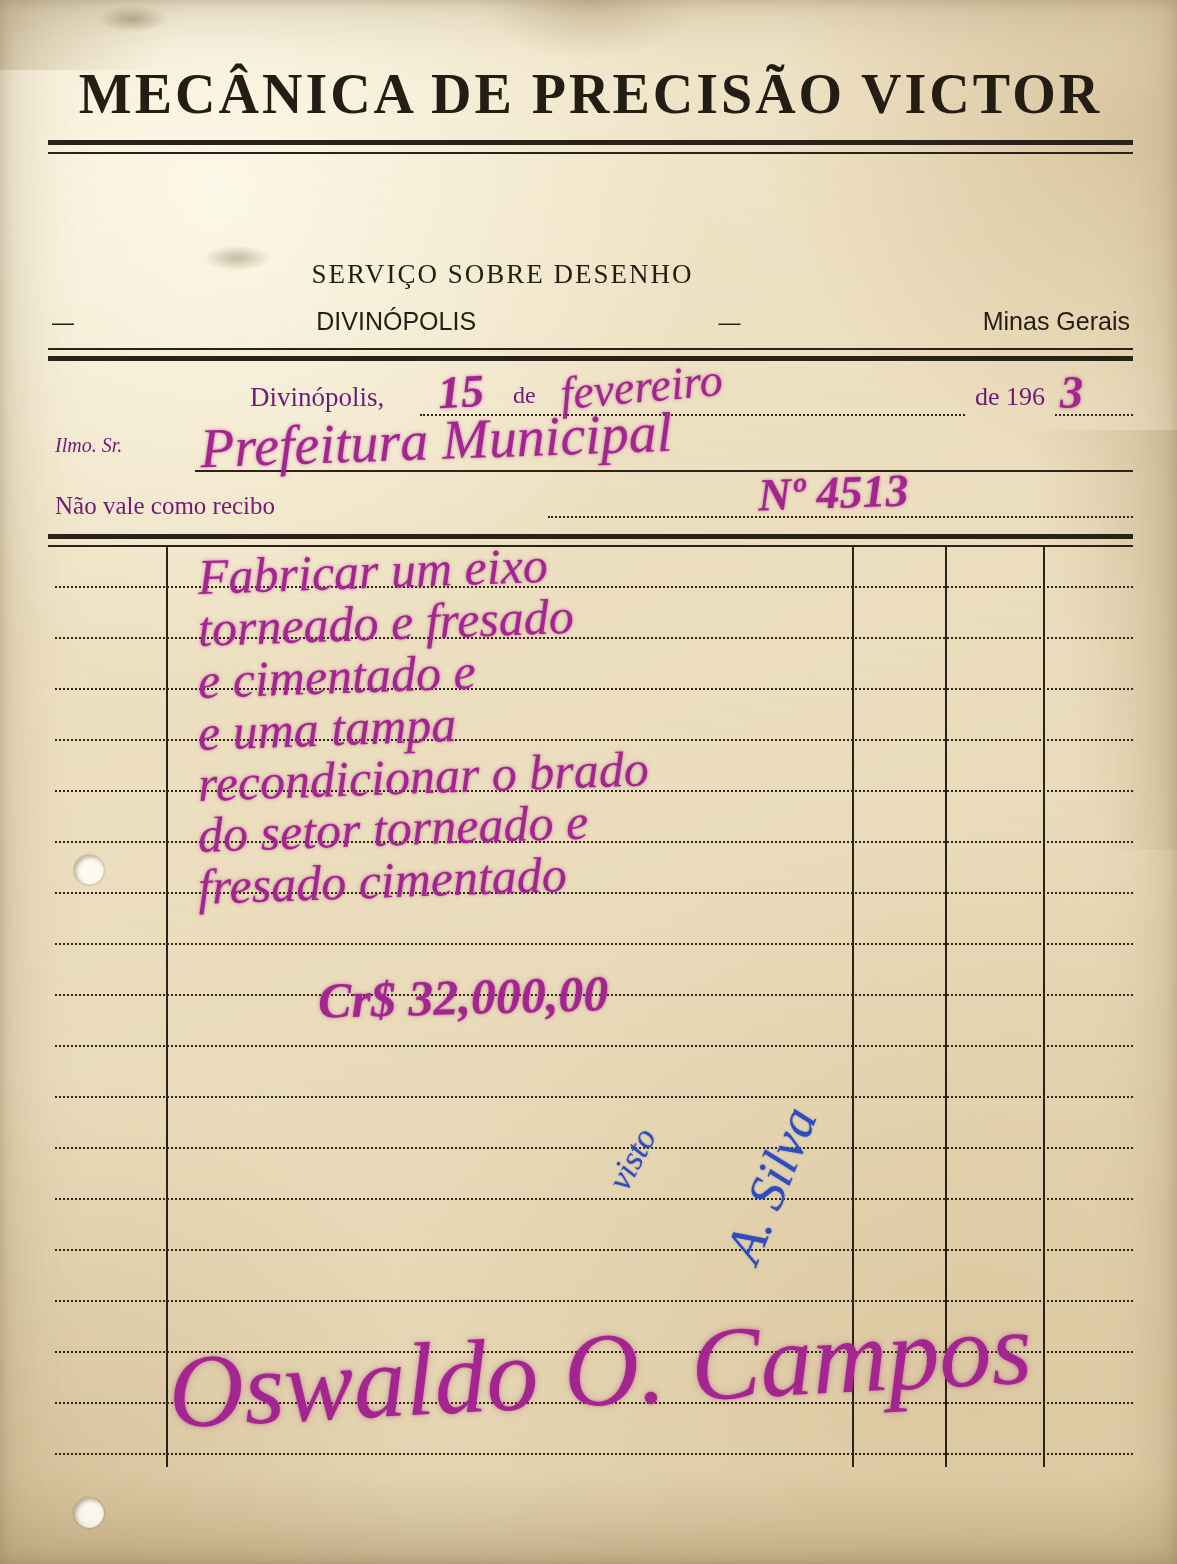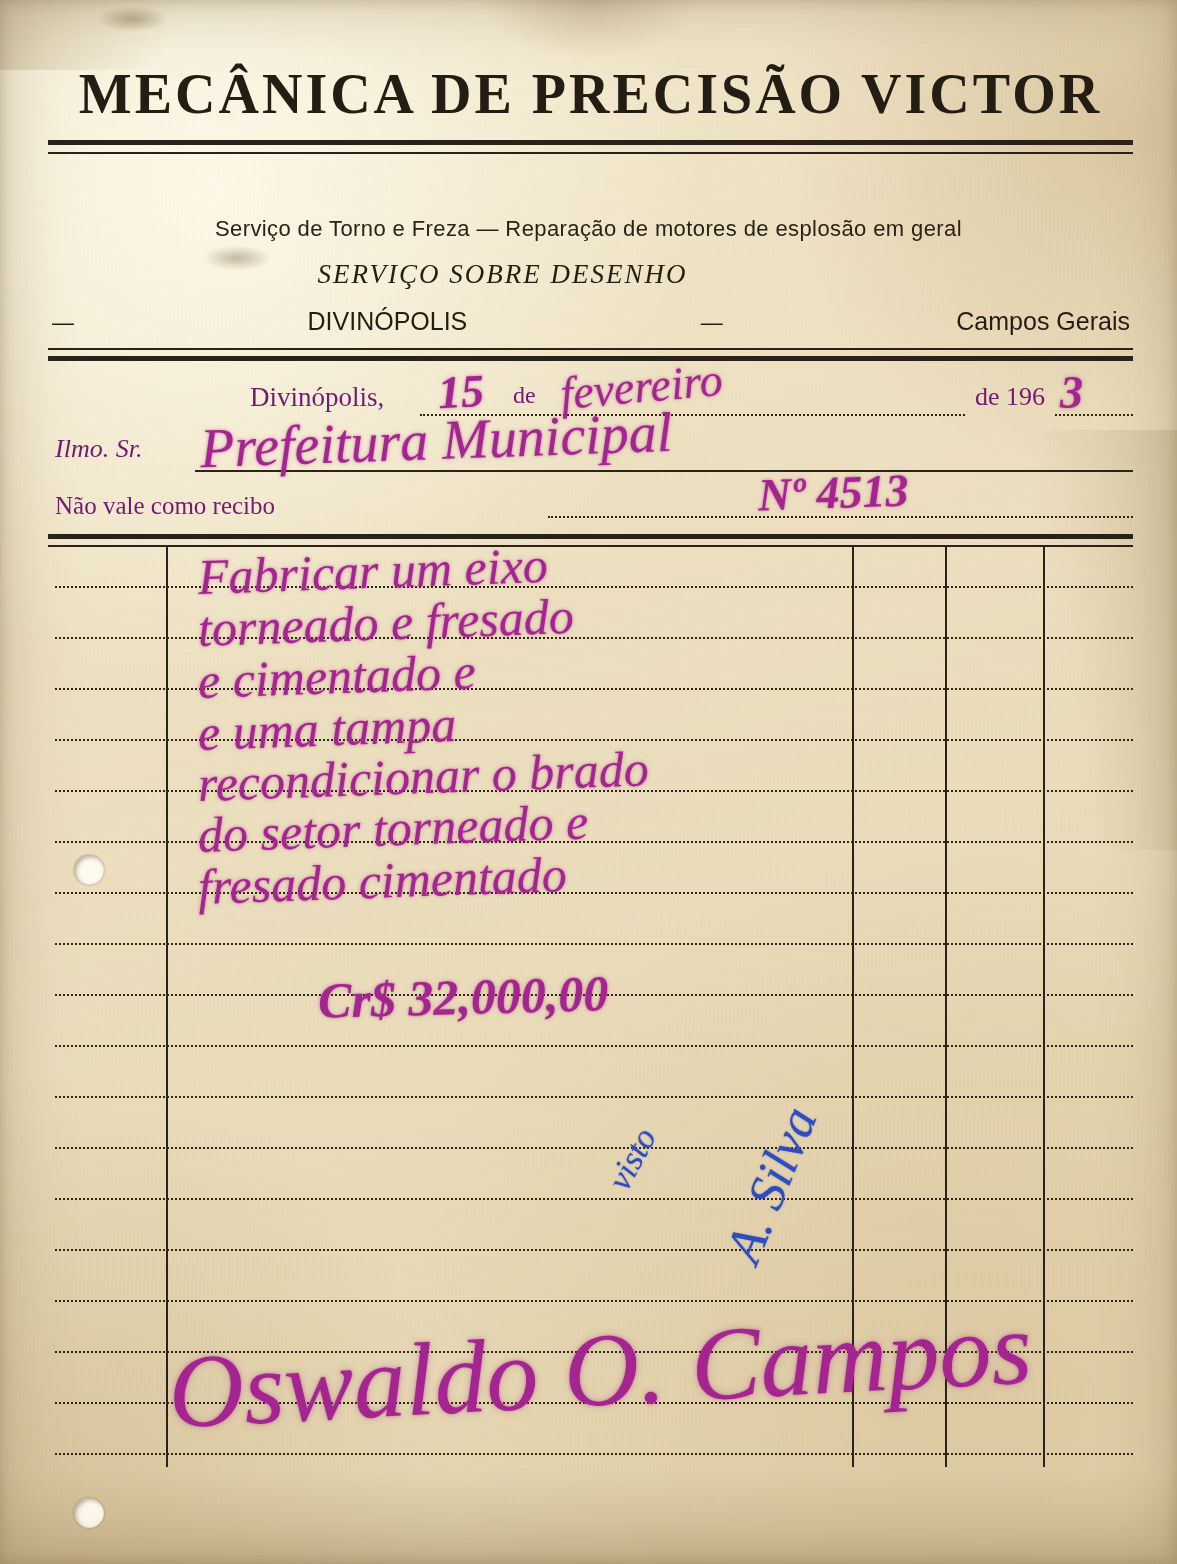--- a/index.html
+++ b/index.html
@@ -118,21 +118,20 @@
     font-family: "Liberation Sans", sans-serif;
     font-size: 22px;
     letter-spacing: 0.4px;
     color: #2a2218;
   }
   .drawing {
     position: absolute;
     left: 0; top: 259px; width: 1005px;
     text-align: center;
     font-family: "Liberation Serif", serif;
-    font-style: italic;
     font-size: 27px;
     letter-spacing: 2px;
     color: #241d14;
   }
   .address-row {
     position: absolute;
     left: 52px; top: 307px; width: 1078px;
     display: flex;
     align-items: baseline;
     justify-content: space-between;
@@ -144,21 +143,21 @@
 
   
   .label {
     position: absolute;
     font-family: "Liberation Serif", serif;
     color: #701a75;
   }
   .city-label { left: 250px; top: 382px; font-size: 27px; }
   .de1-label  { left: 513px; top: 382px; font-size: 24px; }
   .de196-label{ left: 975px; top: 382px; font-size: 26px; }
-  .ilmo-label { left: 55px;  top: 434px; font-size: 26px; font-style: italic; }
+  .ilmo-label { left: 55px;  top: 434px; font-size: 20px; font-style: italic; }
   .norecibo-label { left: 55px; top: 492px; font-size: 25px; }
 
   .dotline {
     position: absolute;
     border-bottom: 2px dotted #2e2619;
   }
   .solidline {
     position: absolute;
     border-bottom: 2px solid #2b2318;
   }
@@ -242,28 +241,27 @@
   <div class="crease c4"></div>
   <div class="tear t1"></div>
   <div class="tear t2"></div>
 
   <div class="content">
 
     <div class="company-title">MECÂNICA DE PRECISÃO VICTOR</div>
     <div class="rule thick" style="left:48px; top:140px; width:1085px;"></div>
     <div class="rule thin" style="left:48px; top:152px; width:1085px;"></div>
 
-    <div class="services">Serviço de Torno e Freza — Reparação de motores de esplosão em geral</div>
     <div class="drawing">SERVIÇO SOBRE DESENHO</div>
 
     <div class="address-row">
       <span class="dash">—</span>
       <span>DIVINÓPOLIS</span>
       <span class="dash">—</span>
-      <span>Campos Gerais</span>
+      <span>Minas Gerais</span>
     </div>
 
     <div class="rule thin" style="left:48px; top:348px; width:1085px;"></div>
     <div class="rule thick" style="left:48px; top:356px; width:1085px;"></div>
 
     <div class="label city-label">Divinópolis,</div>
     <div class="label de1-label">de</div>
     <div class="label de196-label">de 196</div>
     <div class="dotline" style="left:420px; top:414px; width:545px;"></div>
     <div class="dotline" style="left:1055px; top:414px; width:78px;"></div>

